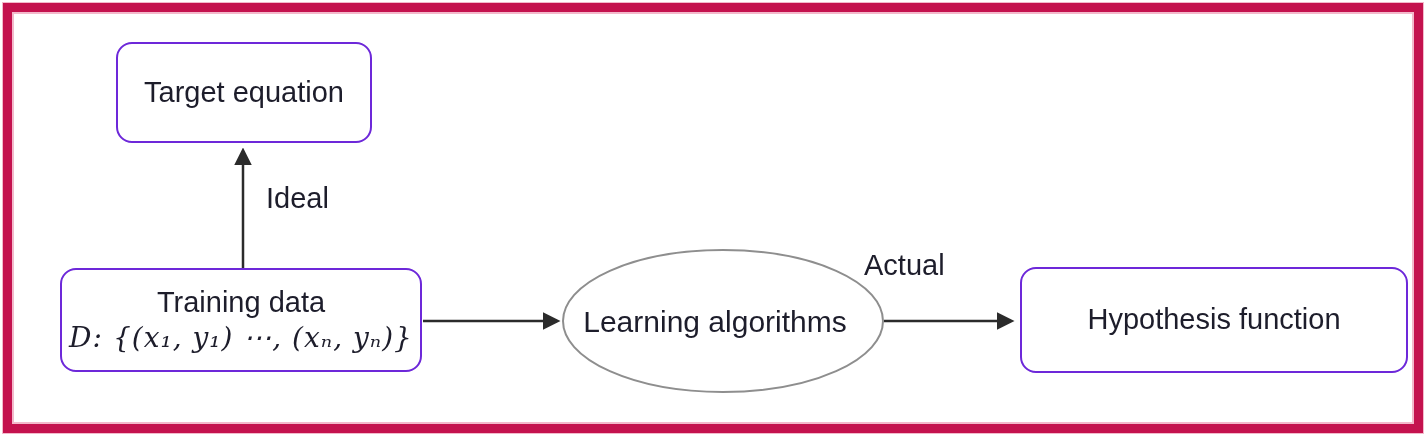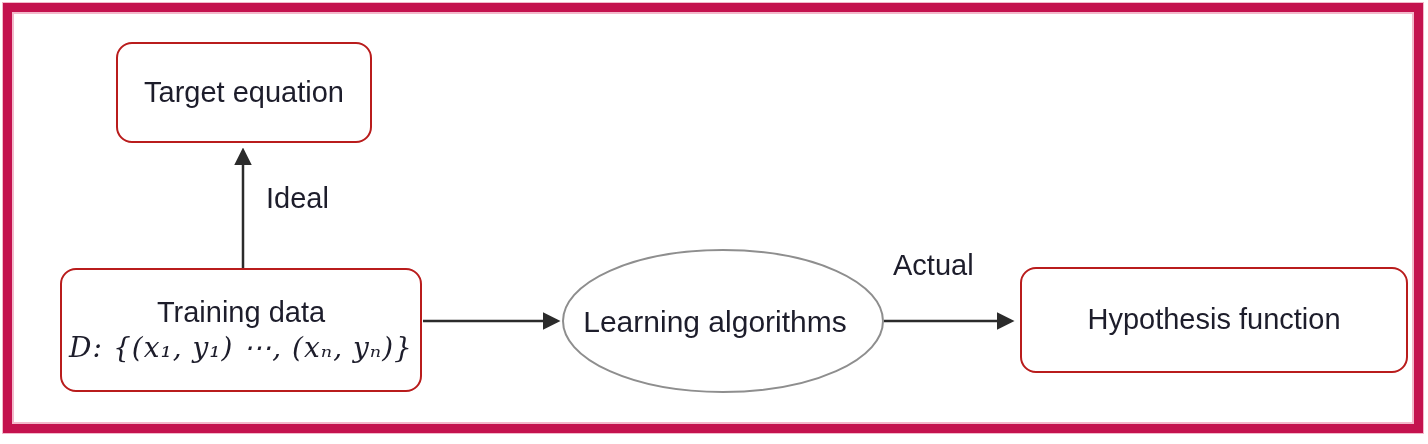--- a/index.html
+++ b/index.html
@@ -22,52 +22,52 @@
   }
   svg.edges {
     position: absolute;
     left: 0; top: 0;
     width: 1428px; height: 444px;
   }
   .node {
     position: absolute;
     box-sizing: border-box;
     background: #ffffff;
-    border: 2px solid #b91c1c;
+    border: 2px solid #6d28d9;
     border-radius: 16px;
     display: flex;
     flex-direction: column;
     align-items: center;
     justify-content: center;
     line-height: 1.22;
   }
   .node .title { font-size: 29px; }
   .math {
     font-family: "DejaVu Serif", serif;
     font-style: italic;
     font-size: 28px;
     letter-spacing: 1px;
   }
   .node-target     { left: 116px; top: 42px;  width: 256px; height: 101px; }
-  .node-training   { left: 60px;  top: 268px; width: 362px; height: 124px; }
+  .node-training   { left: 60px;  top: 268px; width: 362px; height: 104px; }
   .node-hypothesis { left: 1020px; top: 267px; width: 388px; height: 106px; }
   .ellipse-label {
     position: absolute;
     left: 563px; top: 303px;
     width: 304px; height: 38px;
     text-align: center;
     font-size: 30px;
     line-height: 38px;
   }
   .edge-label {
     position: absolute;
     font-size: 29px;
   }
   .label-ideal  { left: 266px; top: 182px; }
-  .label-actual { left: 893px; top: 249px; }
+  .label-actual { left: 864px; top: 249px; }
 </style>
 </head>
 <body>
 
 <div class="stage">
 
   <div class="frame"></div>
 
   <svg class="edges" viewBox="0 0 1428 444" xmlns="http://www.w3.org/2000/svg">
     <defs>

